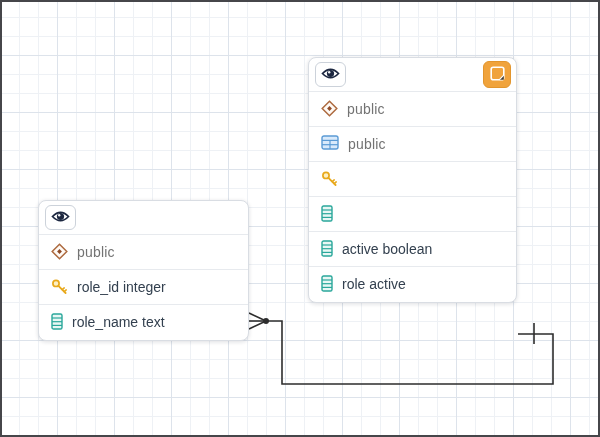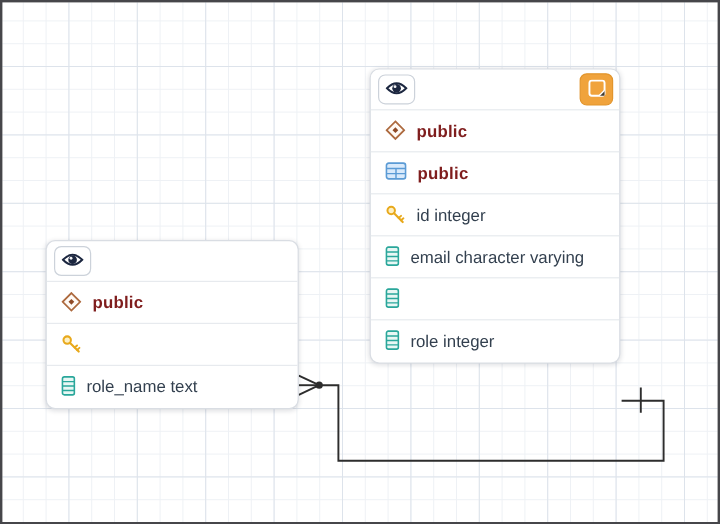--- a/index.html
+++ b/index.html
@@ -60,21 +60,21 @@
     border-bottom: 1px solid #e7eaee;
     box-sizing: border-box;
     min-height: 35px;
     font-size: 14px;
     line-height: 20px;
     color: #33404f;
   }
   .row:last-child { border-bottom: none; }
   .row .icn { flex: 0 0 auto; display: inline-flex; margin-top: 1px; }
   .row .txt { word-break: break-word; }
-  .row.bold .txt { font-weight: bold; color: #7f1d1d; letter-spacing: .2px; }
+  .row.bold .txt { font-weight: normal; color: #737373; letter-spacing: .2px; }
 
   #rel-overlay {
     position: absolute; left: 0; top: 0;
     width: 596px; height: 433px;
     z-index: 1;
   }
 </style>
 </head>
 <body>
 
@@ -118,20 +118,21 @@
       <span class="txt">public</span>
     </div>
     <div class="row">
       <span class="icn">
   <svg width="17" height="17" viewBox="0 0 17 17">
     <circle cx="5" cy="5.4" r="3.1" fill="#fdf0c4" stroke="#e8a91c" stroke-width="1.7"></circle>
     <path d="M7.4 7.8 L14.6 15" stroke="#e8a91c" stroke-width="1.8" stroke-linecap="round"></path>
     <path d="M11.2 11.6 L13.2 9.9 M13.2 13.6 L15.2 11.9" stroke="#e8a91c" stroke-width="1.6" stroke-linecap="round"></path>
   </svg>
 </span>
+      <span class="txt">role_id integer</span>
     </div>
     <div class="row">
       <span class="icn">
   <svg width="12" height="17" viewBox="0 0 12 17">
     <rect x="1" y="1" width="10" height="15" rx="1.6" fill="#e8f7f4" stroke="#2aa79b" stroke-width="1.4"></rect>
     <line x1="1" y1="5" x2="11" y2="5" stroke="#2aa79b" stroke-width="1.2"></line>
     <line x1="1" y1="8.7" x2="11" y2="8.7" stroke="#2aa79b" stroke-width="1.2"></line>
     <line x1="1" y1="12.4" x2="11" y2="12.4" stroke="#2aa79b" stroke-width="1.2"></line>
   </svg>
 </span>
@@ -181,49 +182,48 @@
       <span class="txt">public</span>
     </div>
     <div class="row">
       <span class="icn">
   <svg width="17" height="17" viewBox="0 0 17 17">
     <circle cx="5" cy="5.4" r="3.1" fill="#fdf0c4" stroke="#e8a91c" stroke-width="1.7"></circle>
     <path d="M7.4 7.8 L14.6 15" stroke="#e8a91c" stroke-width="1.8" stroke-linecap="round"></path>
     <path d="M11.2 11.6 L13.2 9.9 M13.2 13.6 L15.2 11.9" stroke="#e8a91c" stroke-width="1.6" stroke-linecap="round"></path>
   </svg>
 </span>
-      <span class="txt">id integer</span>
-    </div>
-    <div class="row">
-      <span class="icn">
-  <svg width="12" height="17" viewBox="0 0 12 17">
-    <rect x="1" y="1" width="10" height="15" rx="1.6" fill="#e8f7f4" stroke="#2aa79b" stroke-width="1.4"></rect>
-    <line x1="1" y1="5" x2="11" y2="5" stroke="#2aa79b" stroke-width="1.2"></line>
-    <line x1="1" y1="8.7" x2="11" y2="8.7" stroke="#2aa79b" stroke-width="1.2"></line>
-    <line x1="1" y1="12.4" x2="11" y2="12.4" stroke="#2aa79b" stroke-width="1.2"></line>
-  </svg>
-</span>
-      <span class="txt">email character varying</span>
-    </div>
-    <div class="row">
-      <span class="icn">
-  <svg width="12" height="17" viewBox="0 0 12 17">
-    <rect x="1" y="1" width="10" height="15" rx="1.6" fill="#e8f7f4" stroke="#2aa79b" stroke-width="1.4"></rect>
-    <line x1="1" y1="5" x2="11" y2="5" stroke="#2aa79b" stroke-width="1.2"></line>
-    <line x1="1" y1="8.7" x2="11" y2="8.7" stroke="#2aa79b" stroke-width="1.2"></line>
-    <line x1="1" y1="12.4" x2="11" y2="12.4" stroke="#2aa79b" stroke-width="1.2"></line>
-  </svg>
-</span>
-    </div>
-    <div class="row">
-      <span class="icn">
-  <svg width="12" height="17" viewBox="0 0 12 17">
-    <rect x="1" y="1" width="10" height="15" rx="1.6" fill="#e8f7f4" stroke="#2aa79b" stroke-width="1.4"></rect>
-    <line x1="1" y1="5" x2="11" y2="5" stroke="#2aa79b" stroke-width="1.2"></line>
-    <line x1="1" y1="8.7" x2="11" y2="8.7" stroke="#2aa79b" stroke-width="1.2"></line>
-    <line x1="1" y1="12.4" x2="11" y2="12.4" stroke="#2aa79b" stroke-width="1.2"></line>
-  </svg>
-</span>
-      <span class="txt">role integer</span>
+    </div>
+    <div class="row">
+      <span class="icn">
+  <svg width="12" height="17" viewBox="0 0 12 17">
+    <rect x="1" y="1" width="10" height="15" rx="1.6" fill="#e8f7f4" stroke="#2aa79b" stroke-width="1.4"></rect>
+    <line x1="1" y1="5" x2="11" y2="5" stroke="#2aa79b" stroke-width="1.2"></line>
+    <line x1="1" y1="8.7" x2="11" y2="8.7" stroke="#2aa79b" stroke-width="1.2"></line>
+    <line x1="1" y1="12.4" x2="11" y2="12.4" stroke="#2aa79b" stroke-width="1.2"></line>
+  </svg>
+</span>
+    </div>
+    <div class="row">
+      <span class="icn">
+  <svg width="12" height="17" viewBox="0 0 12 17">
+    <rect x="1" y="1" width="10" height="15" rx="1.6" fill="#e8f7f4" stroke="#2aa79b" stroke-width="1.4"></rect>
+    <line x1="1" y1="5" x2="11" y2="5" stroke="#2aa79b" stroke-width="1.2"></line>
+    <line x1="1" y1="8.7" x2="11" y2="8.7" stroke="#2aa79b" stroke-width="1.2"></line>
+    <line x1="1" y1="12.4" x2="11" y2="12.4" stroke="#2aa79b" stroke-width="1.2"></line>
+  </svg>
+</span>
+      <span class="txt">active boolean</span>
+    </div>
+    <div class="row">
+      <span class="icn">
+  <svg width="12" height="17" viewBox="0 0 12 17">
+    <rect x="1" y="1" width="10" height="15" rx="1.6" fill="#e8f7f4" stroke="#2aa79b" stroke-width="1.4"></rect>
+    <line x1="1" y1="5" x2="11" y2="5" stroke="#2aa79b" stroke-width="1.2"></line>
+    <line x1="1" y1="8.7" x2="11" y2="8.7" stroke="#2aa79b" stroke-width="1.2"></line>
+    <line x1="1" y1="12.4" x2="11" y2="12.4" stroke="#2aa79b" stroke-width="1.2"></line>
+  </svg>
+</span>
+      <span class="txt">role active</span>
     </div>
   </div>
 
 </div>
 
 </body></html>

